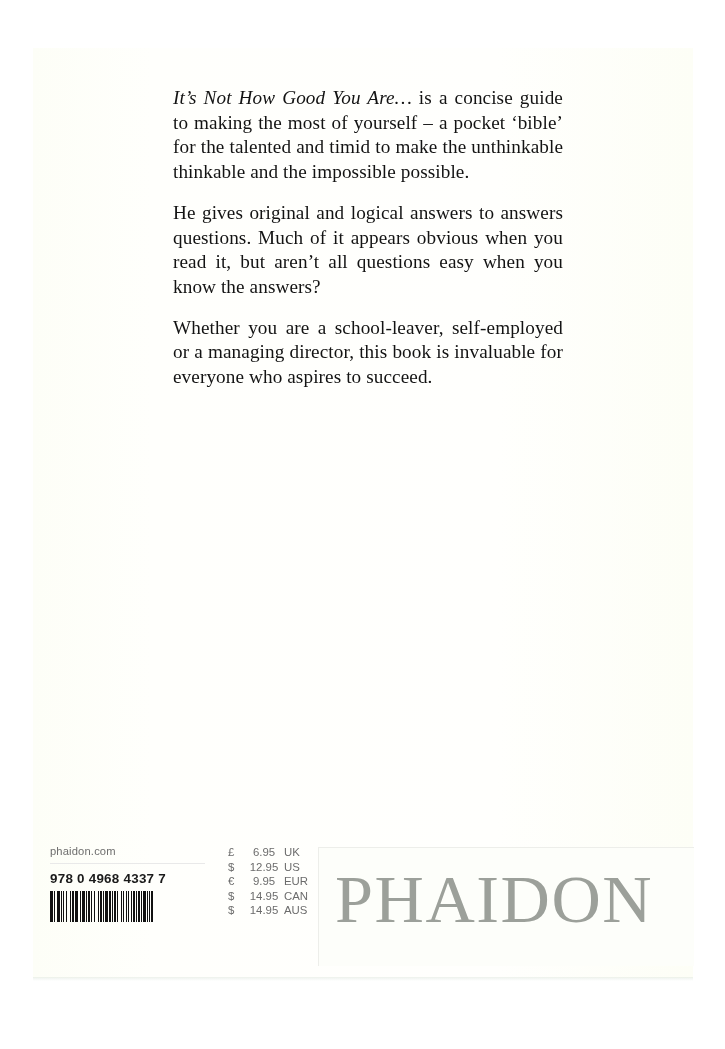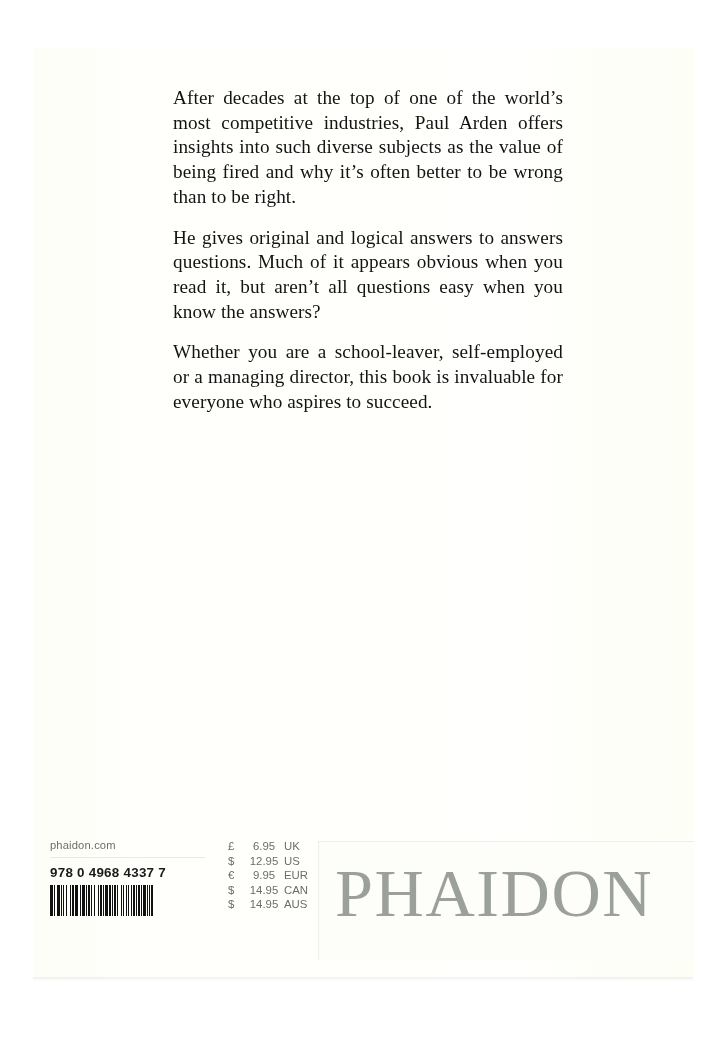--- a/index.html
+++ b/index.html
@@ -57,21 +57,21 @@
   }
   .para:last-child { margin-bottom: 8px; }
   .booktitle {
     font-style: italic;
   }
 
   
   #bottom-band {
     position: absolute;
     left: 0;
-    bottom: 10px;
+    bottom: 4px;
     width: 660px;
     height: 135px;
   }
 
   
   #imprint-block {
     position: absolute;
     left: 17px;
     top: 5px;
     width: 160px;
@@ -158,22 +158,22 @@
     transform-origin: left top;
   }
 </style>
 </head>
 <body>
 
 <div id="cover">
 
   <div id="blurb">
 
-
-    <p class="para">After decades at the top of one of the world’s most competitive industries, Paul Arden offers insights into such diverse subjects as the value of being fired and why it’s often better to be wrong than to be right.</p>
+    <p class="para"><span class="booktitle">It’s Not How Good You Are…</span><span> is a concise guide to making the most of yourself – a pocket ‘bible’ for the talented and timid to make the unthinkable thinkable and the impossible possible.</span></p>
+
 
     <p class="para">He gives original and logical answers to answers questions. Much of it appears obvious when you read it, but aren’t all questions easy when you know the answers?</p>
 
     <p class="para">Whether you are a school-leaver, self-employed or a managing director, this book is invaluable for everyone who aspires to succeed.</p>
 
   </div>
 
   <div id="bottom-band">
 
     <div id="imprint-block">

